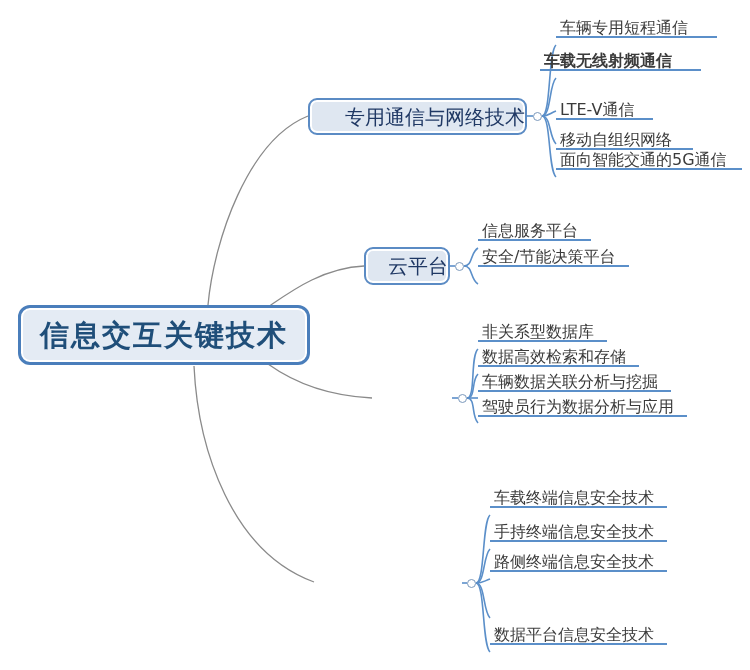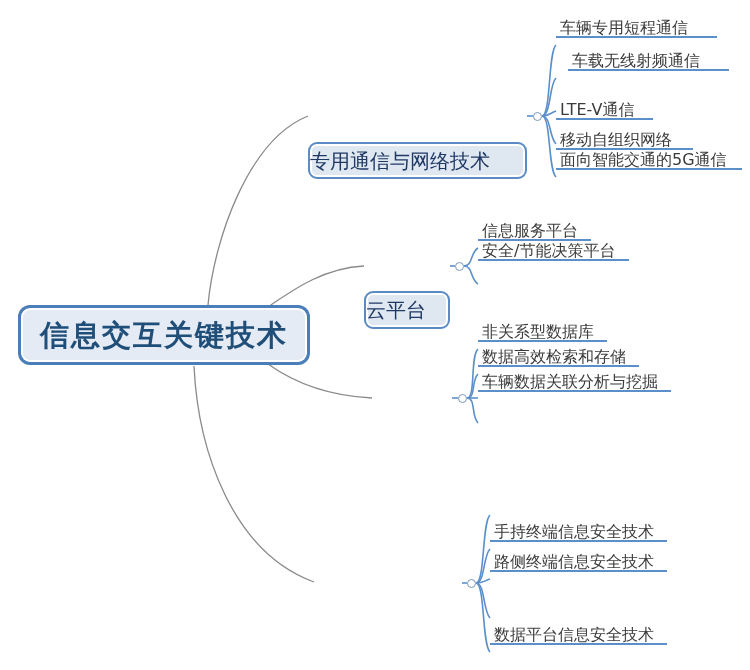--- a/index.html
+++ b/index.html
@@ -57,22 +57,21 @@
   
   .branch-node {
     position: absolute;
     box-sizing: border-box;
     background: #dfe7f1;
     border: 2px solid #5b8bc4;
     border-radius: 9px;
     box-shadow: inset 0 0 0 2px #ffffff;
     display: flex;
     align-items: center;
-    justify-content: flex-start;
-    margin-top: 44px;
+    justify-content: flex-end;
   }
   .branch-label {
     font-size: 20px;
     color: #1f3864;
     white-space: nowrap;
     line-height: 1;
   }
 
   
   .leaf-node {
@@ -153,21 +152,21 @@
 
   <div class="branch-node" style="left:308px; top:98px; width:219px; height:37px;">
     <span class="branch-label">专用通信与网络技术</span>
   </div>
   <div class="hub-circle" style="left:533px; top:112px;"></div>
 
   <div class="leaf-node" style="left:556px; top:20px; width:161px;">
     <span class="leaf-label">车辆专用短程通信</span>
     <span class="leaf-underline"></span>
   </div>
-  <div class="leaf-node" style="left:568px; top:53px; width:161px;">
+  <div class="leaf-node" style="left:540px; top:53px; width:161px;font-weight:bold;">
     <span class="leaf-label">车载无线射频通信</span>
     <span class="leaf-underline"></span>
   </div>
   <div class="leaf-node" style="left:556px; top:86px; width:97px;margin-top:16px;">
     <span class="leaf-label">LTE-V通信</span>
     <span class="leaf-underline"></span>
   </div>
   <div class="leaf-node" style="left:556px; top:132px; width:137px;">
     <span class="leaf-label">移动自组织网络</span>
     <span class="leaf-underline"></span>
@@ -179,42 +178,50 @@
 
   <div class="branch-node" style="left:364px; top:247px; width:86px; height:38px;">
     <span class="branch-label">云平台</span>
   </div>
   <div class="hub-circle" style="left:455px; top:262px;"></div>
 
   <div class="leaf-node" style="left:478px; top:223px; width:113px;">
     <span class="leaf-label">信息服务平台</span>
     <span class="leaf-underline"></span>
   </div>
-  <div class="leaf-node" style="left:478px; top:243px; width:151px;">
+  <div class="leaf-node" style="left:478px; top:249px; width:151px;">
     <span class="leaf-label">安全/节能决策平台</span>
     <span class="leaf-underline"></span>
   </div>
 
   <div class="hub-circle" style="left:458px; top:394px;"></div>
 
   <div class="leaf-node" style="left:478px; top:324px; width:129px;">
     <span class="leaf-label">非关系型数据库</span>
     <span class="leaf-underline"></span>
   </div>
   <div class="leaf-node" style="left:478px; top:349px; width:161px;">
     <span class="leaf-label">数据高效检索和存储</span>
     <span class="leaf-underline"></span>
   </div>
   <div class="leaf-node" style="left:478px; top:374px; width:193px;">
     <span class="leaf-label">车辆数据关联分析与挖掘</span>
     <span class="leaf-underline"></span>
   </div>
+  <div class="leaf-node" style="left:478px; top:399px; width:209px;">
+    <span class="leaf-label">驾驶员行为数据分析与应用</span>
+    <span class="leaf-underline"></span>
+  </div>
 
   <div class="hub-circle" style="left:467px; top:579px;"></div>
 
+  <div class="leaf-node" style="left:490px; top:490px; width:177px;">
+    <span class="leaf-label">车载终端信息安全技术</span>
+    <span class="leaf-underline"></span>
+  </div>
   <div class="leaf-node" style="left:490px; top:524px; width:177px;">
     <span class="leaf-label">手持终端信息安全技术</span>
     <span class="leaf-underline"></span>
   </div>
   <div class="leaf-node" style="left:490px; top:554px; width:177px;">
     <span class="leaf-label">路侧终端信息安全技术</span>
     <span class="leaf-underline"></span>
   </div>
   <div class="leaf-node" style="left:490px; top:627px; width:177px;">
     <span class="leaf-label">数据平台信息安全技术</span>

